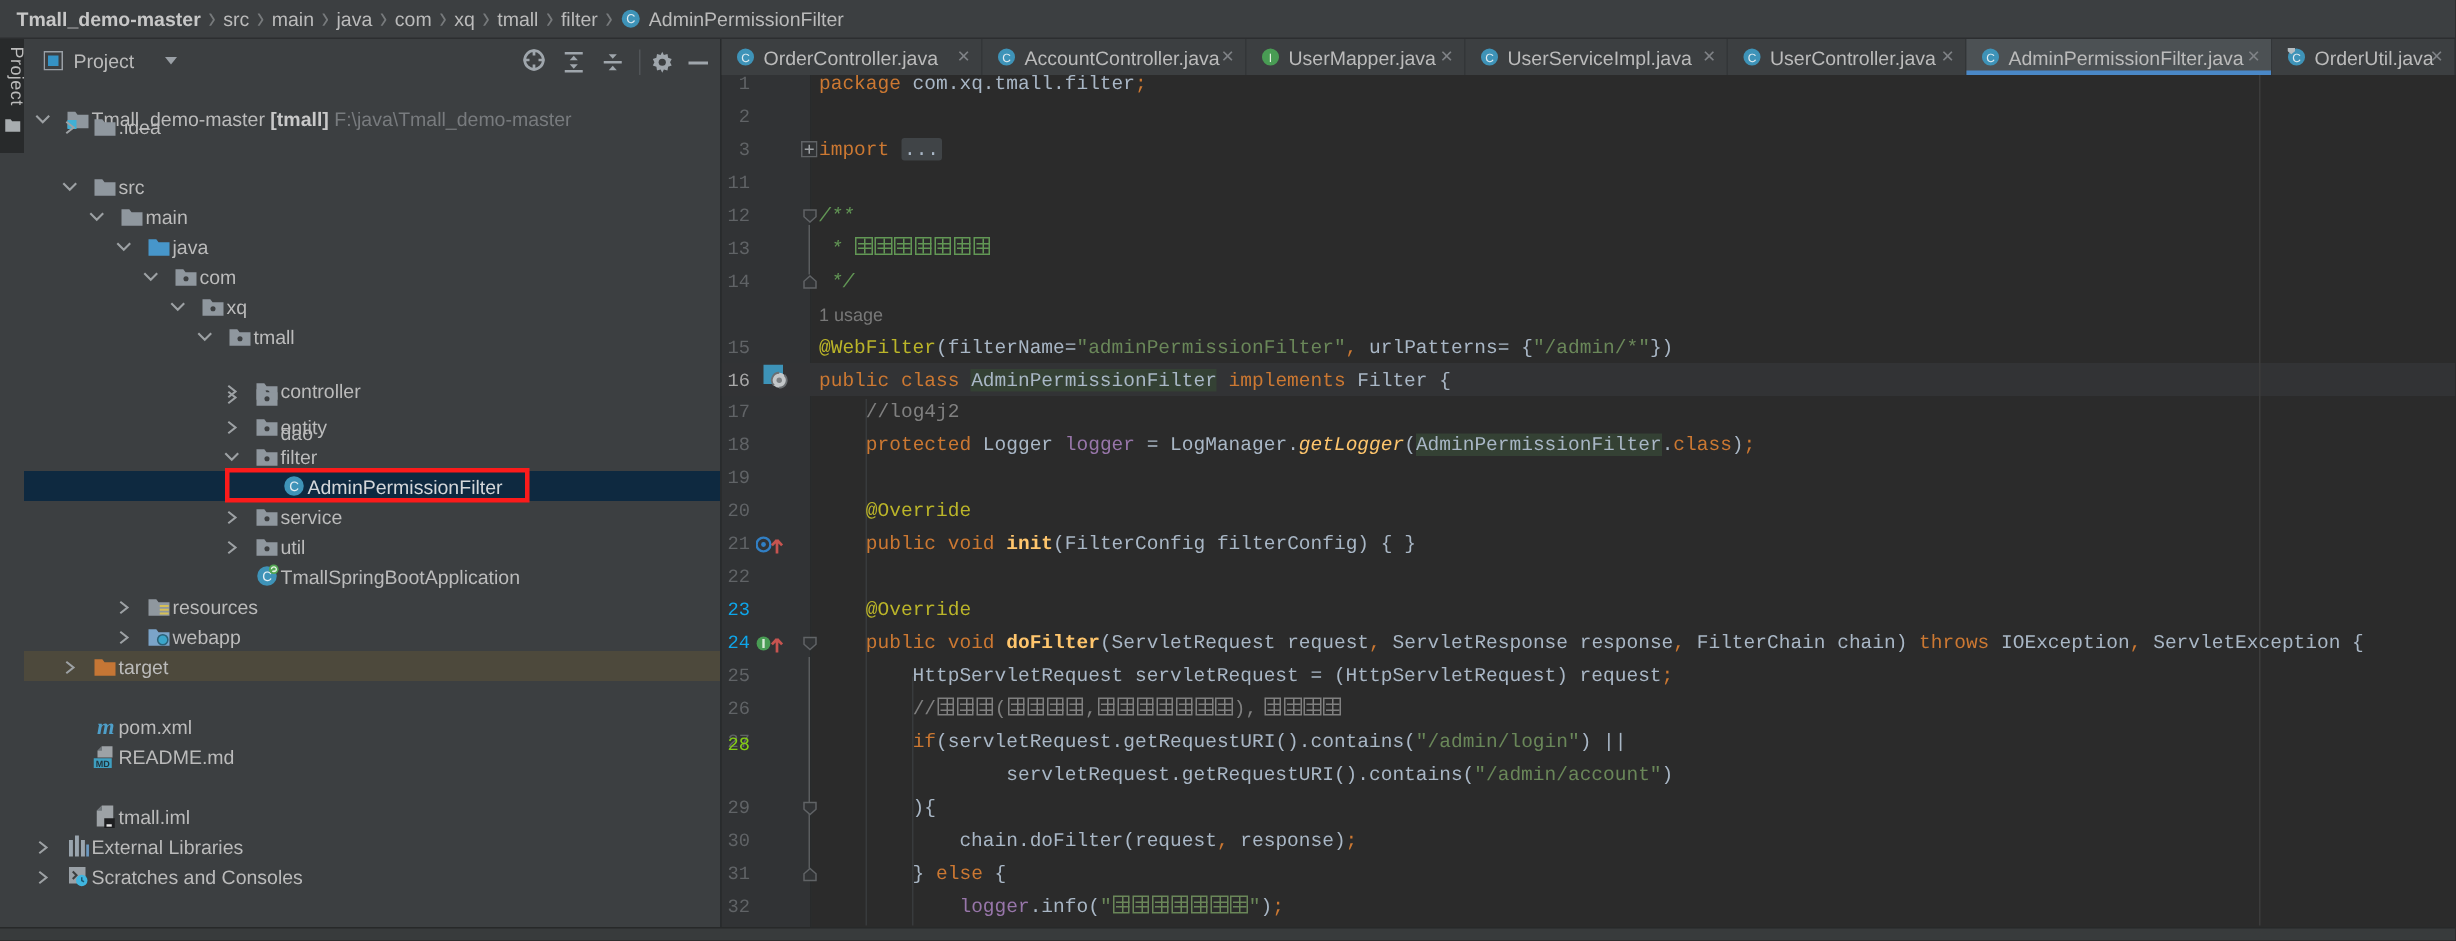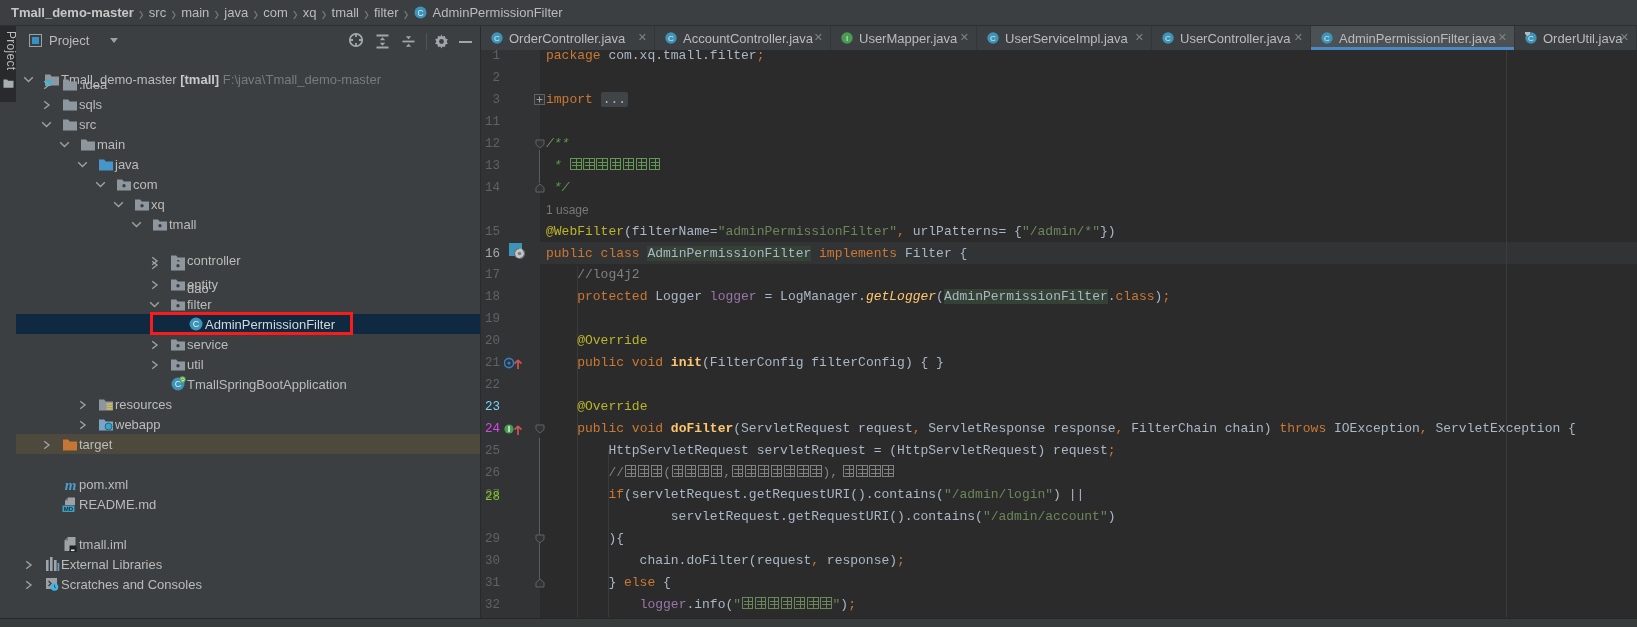--- a/index.html
+++ b/index.html
@@ -122,29 +122,20 @@
       <div class="lbl" style="left:45px;">Tmall_demo-master <span class="bold" style="color:#c9c9c9">[tmall]</span> <span class="gray">F:\java\Tmall_demo-master</span></div>
     </div>
     <div class="trow" style="top:48px;padding-left:44px;">
       <svg class="chev" style="left:25.5px;top:5.5px" width="9" height="10" viewBox="0 0 9 10">
         <path d="M2.2 1.2 L7 5 L2.2 8.8" stroke="#9da1a4" stroke-width="1.4" fill="none"></path>
       </svg>
       <svg class="ticon" style="left:46px;top:2px" width="16" height="16" viewBox="0 0 16 16">
         <path d="M1 3.5 h5.2 l1.5 2 H15 v9 H1 z" fill="#8f979e"></path>
       </svg>
       <div class="lbl" style="left:63px;">.idea</div>
-    </div>
-    <div class="trow" style="top:68px;">
-      <svg class="chev" style="left:25.5px;top:5.5px" width="9" height="10" viewBox="0 0 9 10">
-        <path d="M2.2 1.2 L7 5 L2.2 8.8" stroke="#9da1a4" stroke-width="1.4" fill="none"></path>
-      </svg>
-      <svg class="ticon" style="left:46px;top:2px" width="16" height="16" viewBox="0 0 16 16">
-        <path d="M1 3.5 h5.2 l1.5 2 H15 v9 H1 z" fill="#8f979e"></path>
-      </svg>
-      <div class="lbl" style="left:63px;">sqls</div>
     </div>
     <div class="trow" style="top:88px;">
       <svg class="chev" style="left:24.5px;top:6px" width="11" height="9" viewBox="0 0 11 9">
         <path d="M1.2 2.2 L5.5 6.5 L9.8 2.2" stroke="#9da1a4" stroke-width="1.4" fill="none"></path>
       </svg>
       <svg class="ticon" style="left:46px;top:2px" width="16" height="16" viewBox="0 0 16 16">
         <path d="M1 3.5 h5.2 l1.5 2 H15 v9 H1 z" fill="#8f979e"></path>
       </svg>
       <div class="lbl" style="left:63px;">src</div>
     </div>
@@ -444,23 +435,23 @@
 <div class="ln" style="top:286.3px;color:#606366">18</div>
 <div class="cl" style="top:286.3px">    <span class="k">protected</span> Logger <span class="fd">logger</span> = LogManager.<span class="sm">getLogger</span>(<span class="hl">AdminPermissionFilter</span>.<span class="k">class</span>)<span class="k">;</span></div>
 <div class="ln" style="top:308.3px;color:#606366">19</div>
 <div class="cl" style="top:308.3px"></div>
 <div class="ln" style="top:330.2px;color:#606366">20</div>
 <div class="cl" style="top:330.2px">    <span class="an">@Override</span></div>
 <div class="ln" style="top:352.2px;color:#606366">21</div>
 <div class="cl" style="top:352.2px">    <span class="k">public void </span><span class="md">init</span>(FilterConfig filterConfig) { }</div>
 <div class="ln" style="top:374.1px;color:#606366">22</div>
 <div class="cl" style="top:374.1px"></div>
-<div class="ln" style="top:396.0px;color:#7dd3fc">23</div>
+<div class="ln" style="top:396.0px;color:#0ea5e9">23</div>
 <div class="cl" style="top:396.0px">    <span class="an">@Override</span></div>
-<div class="ln" style="top:418.0px;color:#d946ef">24</div>
+<div class="ln" style="top:418.0px;color:#0ea5e9">24</div>
 <div class="cl" style="top:418.0px">    <span class="k">public void </span><span class="md">doFilter</span>(ServletRequest request<span class="k">,</span> ServletResponse response<span class="k">,</span> FilterChain chain) <span class="k">throws</span> IOException<span class="k">,</span> ServletException {</div>
 <div class="ln" style="top:439.9px;color:#606366">25</div>
 <div class="cl" style="top:439.9px">        HttpServletRequest servletRequest = (HttpServletRequest) request<span class="k">;</span></div>
 <div class="ln" style="top:461.9px;color:#606366">26</div>
 <div class="cl" style="top:461.9px">        <span class="cm">//<span class="hz"></span><span class="hz"></span><span class="hz"></span>(<span class="hz"></span><span class="hz"></span><span class="hz"></span><span class="hz"></span>,<span class="hz"></span><span class="hz"></span><span class="hz"></span><span class="hz"></span><span class="hz"></span><span class="hz"></span><span class="hz"></span>)<span style="display:inline-block;width:12px">,</span><span class="hz"></span><span class="hz"></span><span class="hz"></span><span class="hz"></span></span></div>
 <div class="ln" style="top:483.8px;color:#606366">27</div>
 <div class="cl" style="top:483.8px">        <span class="k">if</span>(servletRequest.getRequestURI().contains(<span class="s">"/admin/login"</span>) ||</div>
 <div class="ln" style="top:486px;color:#84cc16">28</div>
 <div class="cl" style="top:505.7px">                servletRequest.getRequestURI().contains(<span class="s">"/admin/account"</span>)</div>
 <div class="ln" style="top:527.7px;color:#606366">29</div>

